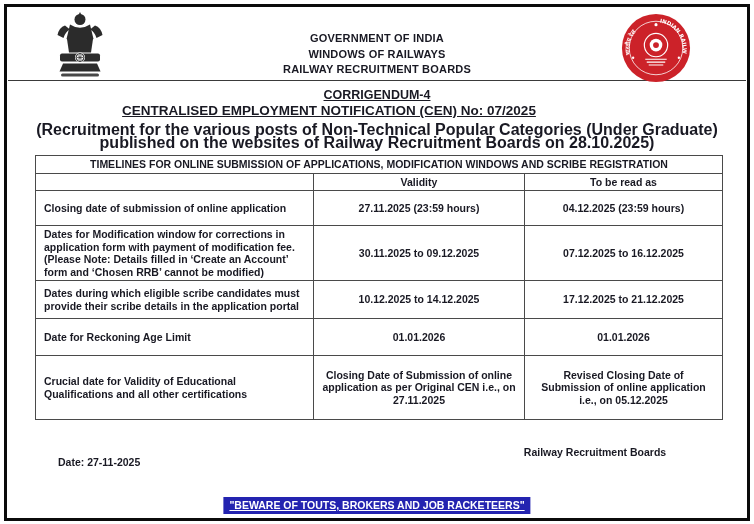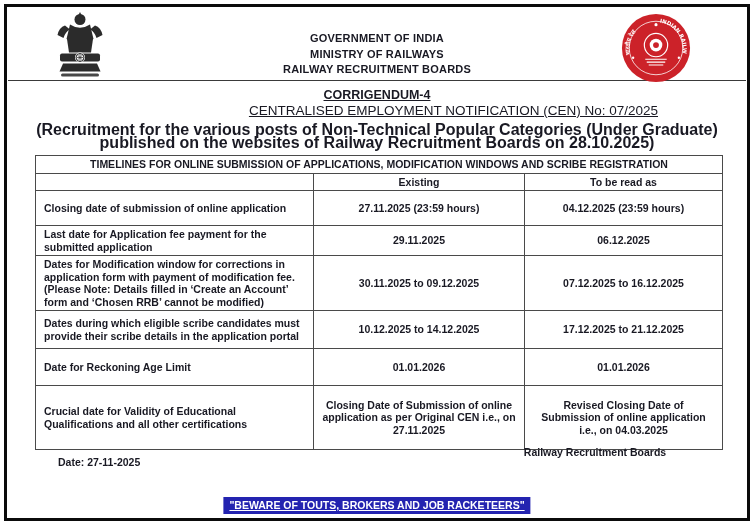--- a/index.html
+++ b/index.html
@@ -46,22 +46,22 @@
     position: absolute;
     left: 0; top: 88px; width: 754px;
     text-align: center;
     font-weight: bold;
     font-size: 12.5px;
     text-decoration: underline;
   }
   .cen-title {
     position: absolute;
     left: 0; top: 103px; width: 658px;
-    text-align: right;
-    font-weight: normal;
+    text-align: center;
+    font-weight: bold;
     font-size: 13.5px;
     text-decoration: underline;
   }
   .subtitle {
     position: absolute;
     left: 32px; top: 123px; width: 690px;
     text-align: center;
     font-weight: bold;
     font-size: 16px;
     line-height: 13px;
@@ -156,72 +156,67 @@
     <text font-size="6" fill="#ffffff" font-weight="bold" font-family="DejaVu Sans, sans-serif">
       <textPath href="#arcL">भारतीय रेल</textPath>
     </text>
     <text font-size="5.5" fill="#ffffff" font-weight="bold" font-family="DejaVu Sans, sans-serif">
       <textPath href="#arcR">INDIAN RAILWAY</textPath>
     </text>
   </svg>
 
   <div class="org-block">
     <div>GOVERNMENT OF INDIA</div>
-    <div>MINISTRY OF RAILWAYS</div>
+    <div>WINDOWS OF RAILWAYS</div>
     <div>RAILWAY RECRUITMENT BOARDS</div>
   </div>
 
   <div class="corrigendum-title">CORRIGENDUM-4</div>
   <div class="cen-title">CENTRALISED EMPLOYMENT NOTIFICATION (CEN) No: 07/2025</div>
   <div class="subtitle">(Recruitment for the various posts of Non-Technical Popular Categories (Under Graduate) published on the websites of Railway Recruitment Boards on 28.10.2025)</div>
 
   <table class="timeline">
     <colgroup>
       <col style="width:278px">
         <col style="width:211px">
         <col style="width:198px">
     </colgroup>
     <tbody>
       <tr style="height:16px">
         <td class="tbl-title" colspan="3">TIMELINES FOR ONLINE SUBMISSION OF APPLICATIONS, MODIFICATION WINDOWS AND SCRIBE REGISTRATION</td>
       </tr>
       <tr style="height:16px">
         <td class="col-label"></td>
-        <td class="col-head">Existing</td>
+        <td class="col-head">Validity</td>
         <td class="col-head">To be read as</td>
       </tr>
       <tr style="height:35px">
         <td class="col-label">Closing date of submission of online application</td>
         <td class="col-val">27.11.2025 (23:59 hours)</td>
         <td class="col-val">04.12.2025 (23:59 hours)</td>
       </tr>
-      <tr style="height:30px">
-        <td class="col-label">Last date for Application fee payment for the submitted application</td>
-        <td class="col-val">29.11.2025</td>
-        <td class="col-val">06.12.2025</td>
-      </tr>
       <tr style="height:51px">
         <td class="col-label">Dates for Modification window for corrections in application form with payment of modification fee. (Please Note: Details filled in ‘Create an Account’ form and ‘Chosen RRB’ cannot be modified)</td>
         <td class="col-val">30.11.2025 to 09.12.2025</td>
         <td class="col-val">07.12.2025 to 16.12.2025</td>
       </tr>
       <tr style="height:38px">
         <td class="col-label">Dates during which eligible scribe candidates must provide their scribe details in the application portal</td>
         <td class="col-val">10.12.2025 to 14.12.2025</td>
         <td class="col-val">17.12.2025 to 21.12.2025</td>
       </tr>
       <tr style="height:37px">
         <td class="col-label">Date for Reckoning Age Limit</td>
         <td class="col-val">01.01.2026</td>
         <td class="col-val">01.01.2026</td>
       </tr>
       <tr style="height:64px">
         <td class="col-label">Crucial date for Validity of Educational Qualifications and all other certifications</td>
         <td class="col-val">Closing Date of Submission of online application as per Original CEN i.e., on 27.11.2025</td>
-        <td class="col-val">Revised Closing Date of Submission of online application i.e., on 04.03.2025</td>
+        <td class="col-val">Revised Closing Date of Submission of online application i.e., on 05.12.2025</td>
       </tr>
     </tbody>
   </table>
 
   <div class="footer-date">Date: 27-11-2025</div>
   <div class="signature">
     <div>Railway Recruitment Boards</div>
   </div>
   <div class="banner">"BEWARE OF TOUTS, BROKERS AND JOB RACKETEERS"</div>
 </div>

